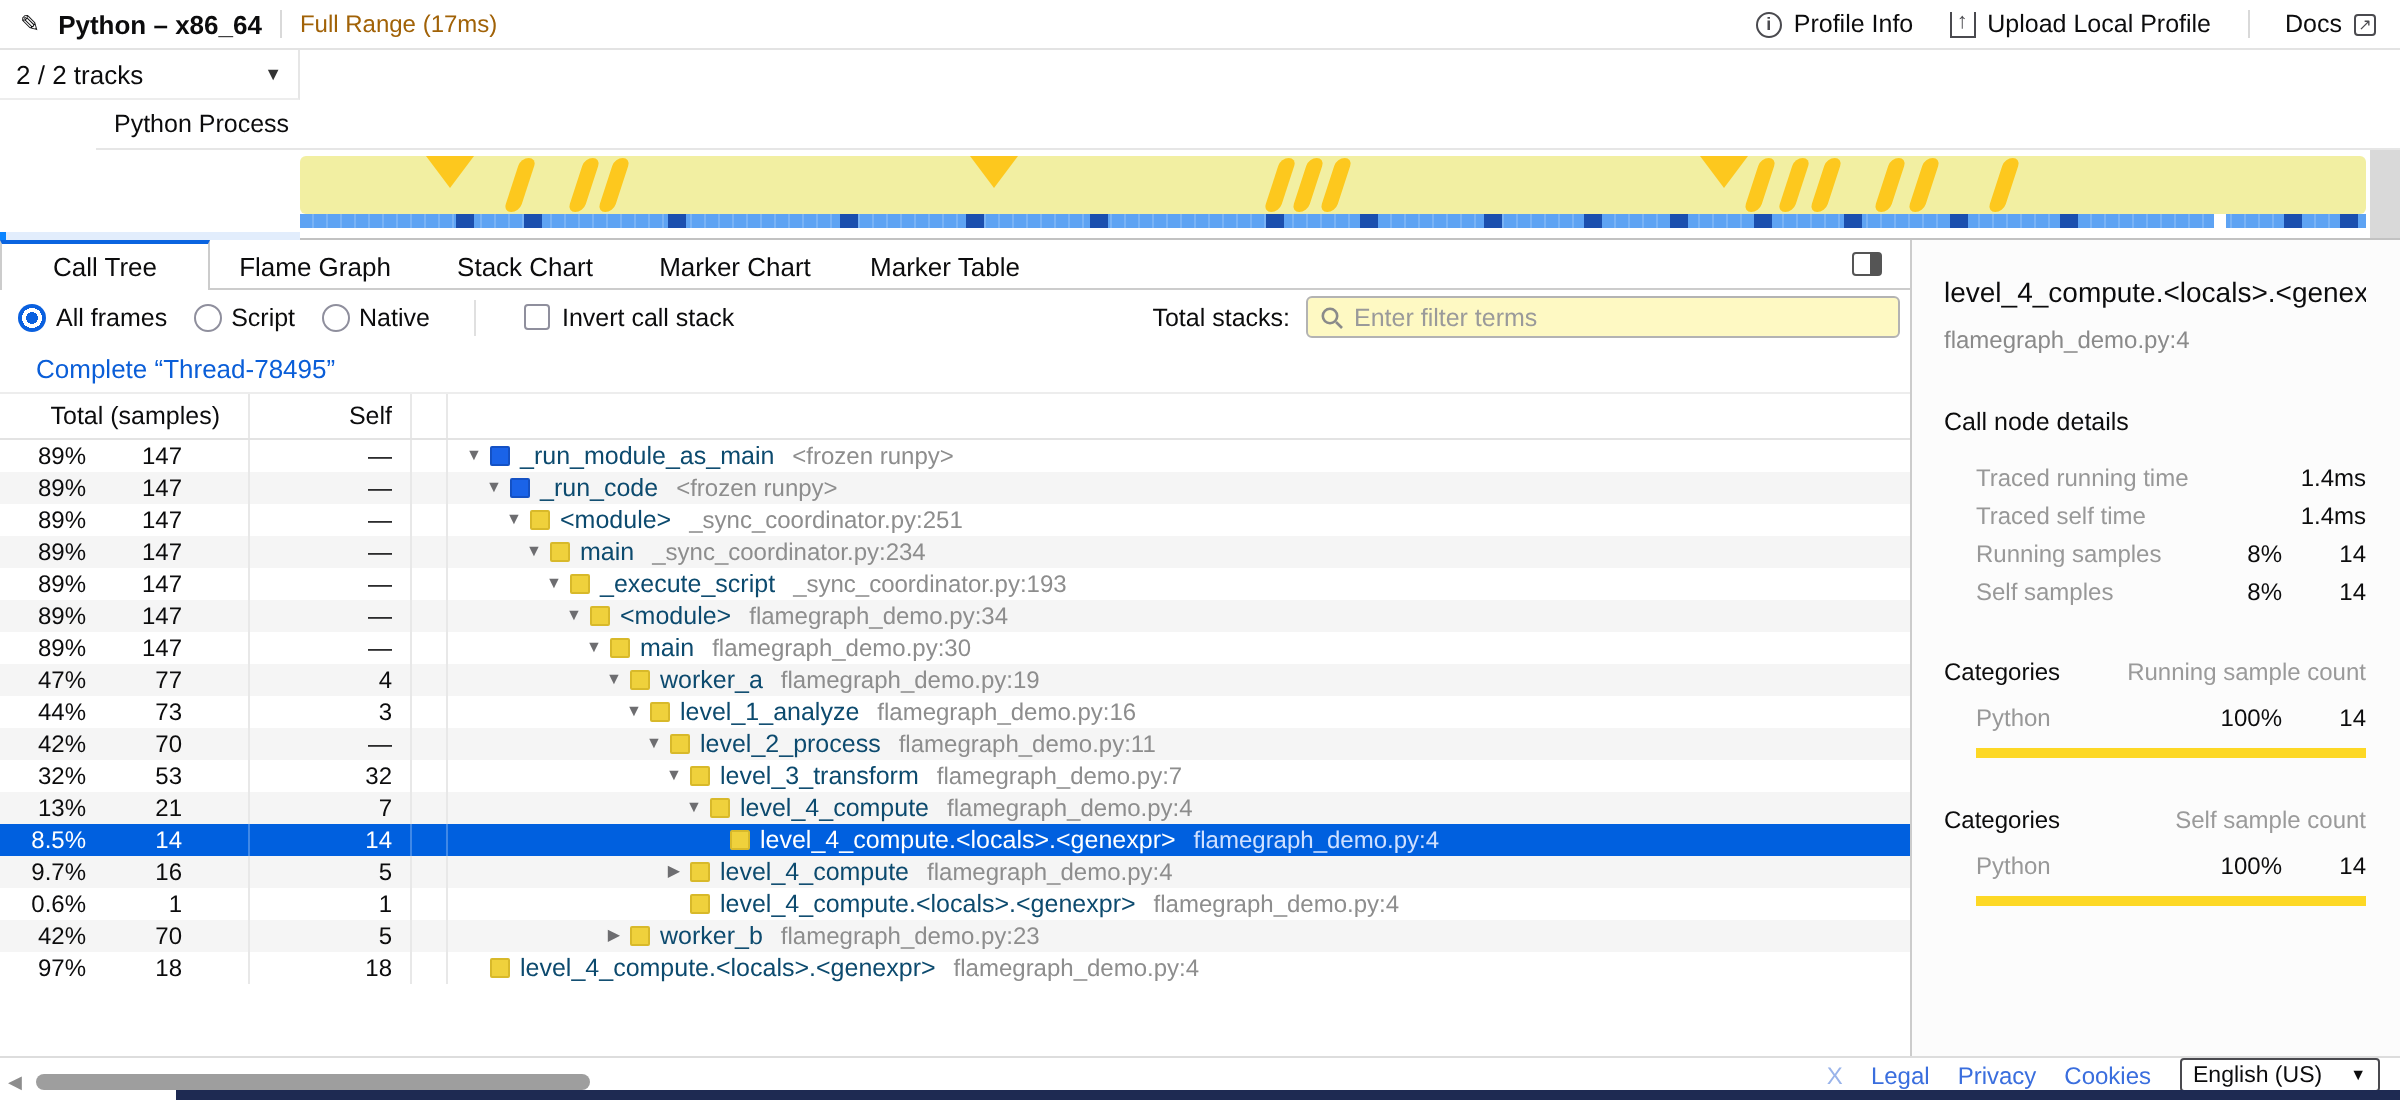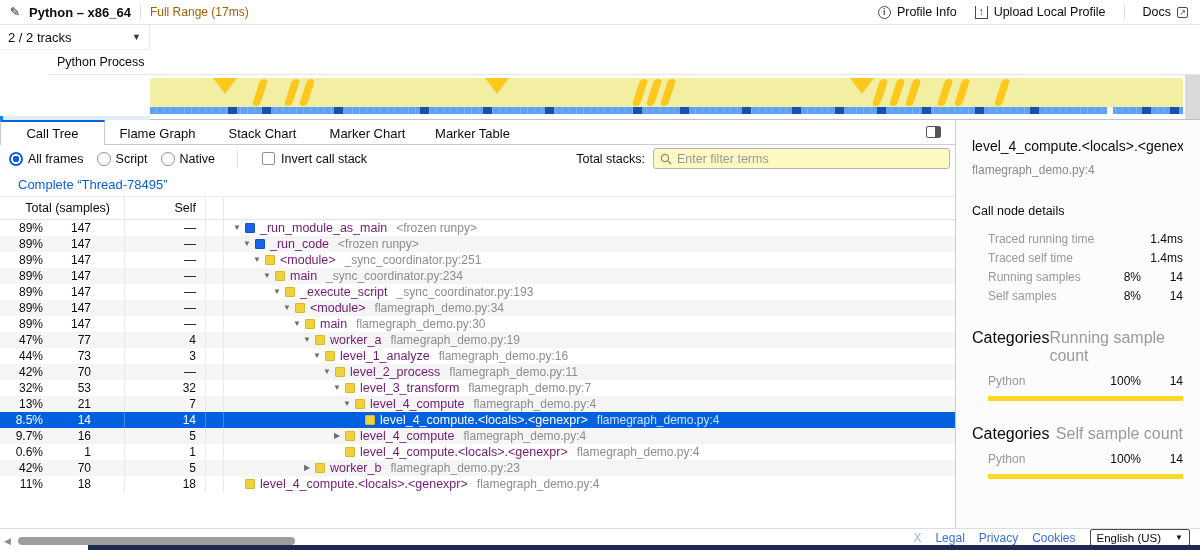--- a/index.html
+++ b/index.html
@@ -109,37 +109,37 @@
   .trow.zebra { background:#f5f5f5; }
   .trow.sel { background:#0060df; color:#fff; }
   .trow .pct { width:43px; text-align:right; }
   .trow .cnt { width:48px; text-align:right; }
   .twisty { display:inline-block; width:10px; margin-right:3px; font-size:8px; color:#6d6d70;
             text-align:center; flex:0 0 10px; }
   .trow.sel .twisty { color:#fff; }
   .sq { display:inline-block; width:10px; height:10px; border-radius:1px; margin-right:5px; flex:0 0 10px; }
   .sq.py { background:#efd13c; border:1px solid #d8b92a; }
   .sq.nat { background:#1a63e8; border:1px solid #1451c4; }
-  .fname { color:#701a75; font-size:12.5px; }
+  .fname { color:#0c4a6e; font-size:12.5px; }
   .ffile { color:#8d8d8d; font-size:12px; margin-left:9px; }
   .trow.sel .fname { color:#fff; }
   .trow.sel .ffile { color:#cfe0ff; }
   .trow.sel .c-total, .trow.sel .c-self, .trow.sel .c-gap { border-right-color:rgba(255,255,255,.25); }
 
   
   #sb-title { font-size:14px; color:#0c0c0d; white-space:nowrap; overflow:hidden; }
   #sb-subtitle { font-size:12px; color:#8a8a8a; margin-top:9px; }
   #sb-section { font-size:12.5px; color:#0c0c0d; margin-top:27px; }
   #cnd-rows { margin-top:11px; }
   .sb-row { display:flex; align-items:center; height:19px; font-size:12px; }
   .sb-row .lbl { flex:1; color:#989898; padding-left:16px; }
   .sb-row .v1 { width:44px; text-align:right; color:#0c0c0d; }
   .sb-row .v2 { width:42px; text-align:right; color:#0c0c0d; }
   .cat-block { margin-top:24px; }
-  .cat-head { display:flex; font-size:16px; }
+  .cat-head { display:flex; font-size:12px; }
   .cat-head .ch-l { color:#0c0c0d; }
   .cat-head .ch-r { margin-left:auto; color:#9a9a9a; }
   .cat-row { display:flex; align-items:center; height:18px; font-size:12px; margin-top:7px; }
   .cat-row .lbl { flex:1; color:#989898; padding-left:16px; }
   .cat-row .v1 { width:44px; text-align:right; color:#0c0c0d; }
   .cat-row .v2 { width:42px; text-align:right; color:#0c0c0d; }
   .cat-bar { height:5px; background:#fdd825; margin:6px 0 0 16px; }
 
   
   #footer { position:absolute; left:0; right:0; bottom:0; height:22px; background:#fff;
@@ -512,21 +512,21 @@
             <div class="c-gap"></div>
             <div class="c-tree" style="padding-left: 78px;">
               <div class="twisty">▶</div>
               <div class="sq py"></div>
               <div class="fname">worker_b</div>
               <div class="ffile">flamegraph_demo.py:23</div>
             </div>
           </div>
           <div class="trow">
             <div class="c-total">
-              <div class="pct">11%</div>
+              <div class="pct">97%</div>
               <div class="cnt">18</div>
             </div>
             <div class="c-self">18</div>
             <div class="c-gap"></div>
             <div class="c-tree" style="padding-left: 8px;">
               <div class="twisty"></div>
               <div class="sq py"></div>
               <div class="fname">level_4_compute.&lt;locals&gt;.&lt;genexpr&gt;</div>
               <div class="ffile">flamegraph_demo.py:4</div>
             </div>

